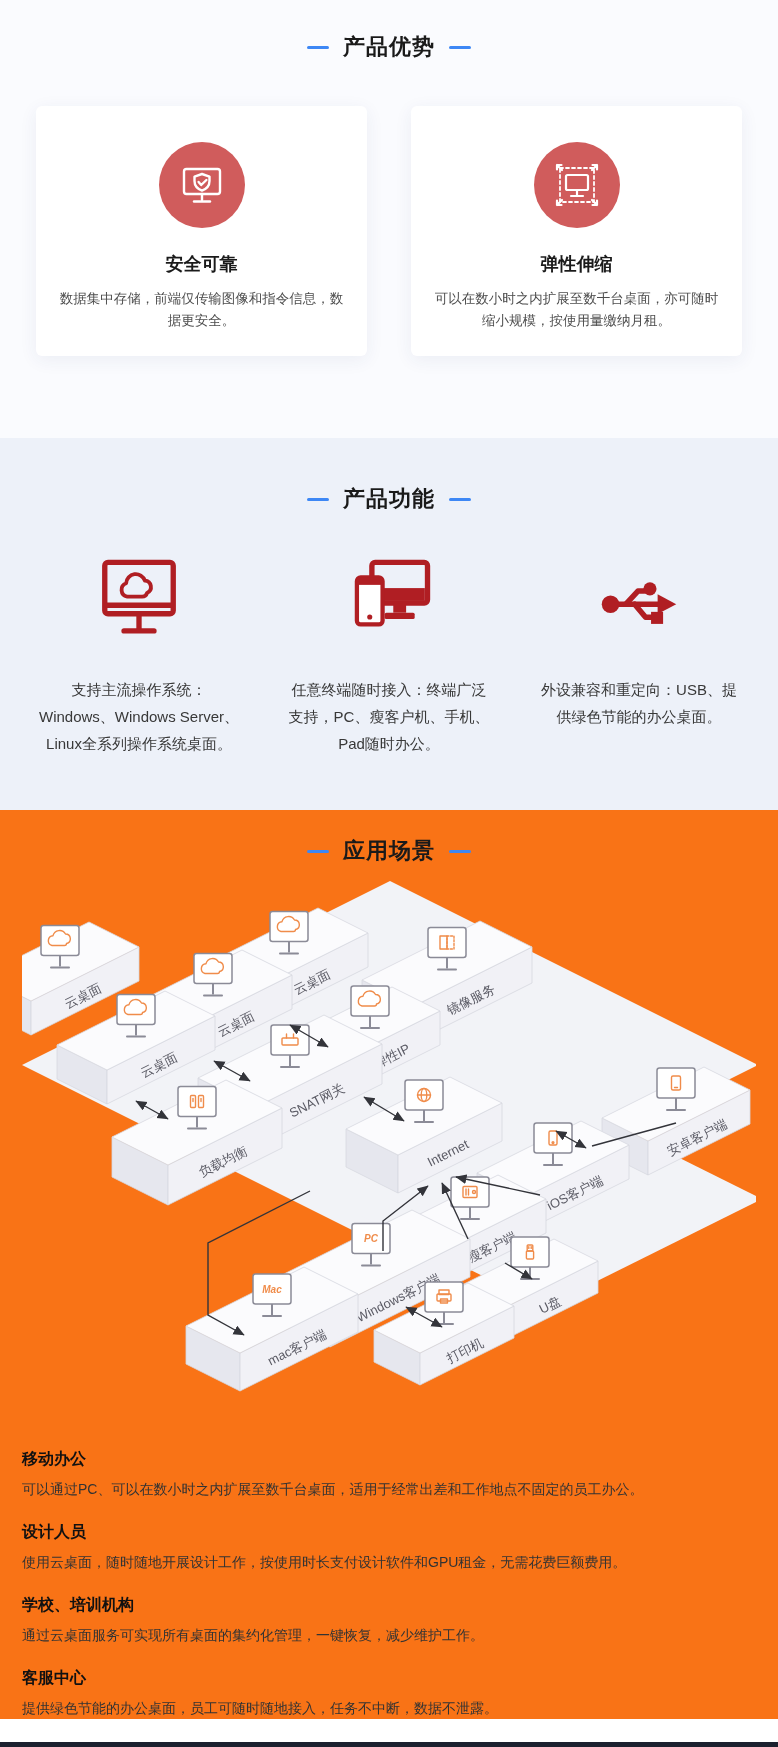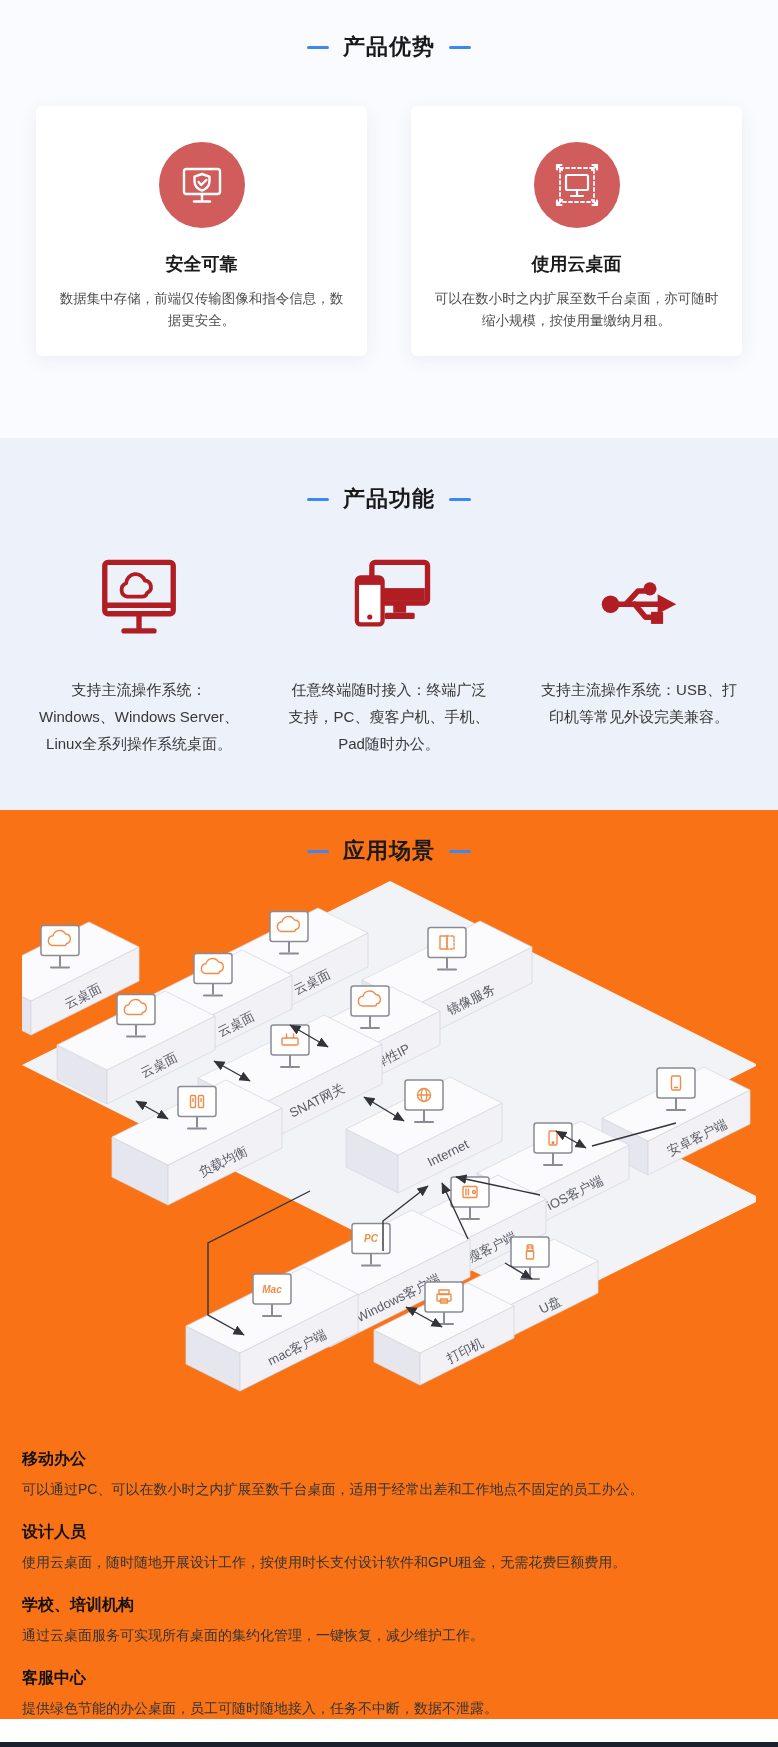--- a/index.html
+++ b/index.html
@@ -70,21 +70,21 @@
             <rect x="-17" y="-17" width="34" height="34" stroke-dasharray="3 3" stroke-width="1.8"></rect>
             <rect x="-11" y="-10" width="22" height="15" rx="1.5"></rect>
             <line x1="0" y1="5" x2="0" y2="10"></line>
             <line x1="-6" y1="11" x2="6" y2="11"></line>
             <path d="M-20,-20 l5,5 M-20,-20 l4.5,0 M-20,-20 l0,4.5"></path>
             <path d="M20,-20 l-5,5 M20,-20 l-4.5,0 M20,-20 l0,4.5"></path>
             <path d="M-20,20 l5,-5 M-20,20 l4.5,0 M-20,20 l0,-4.5"></path>
             <path d="M20,20 l-5,-5 M20,20 l-4.5,0 M20,20 l0,-4.5"></path>
           </svg>
         </div>
-        <h3>使用云桌面</h3>
+        <h3>弹性伸缩</h3>
         <p>可以在数小时之内扩展至数千台桌面，亦可随时缩小规模，按使用量缴纳月租。</p>
       </div>
 
 
     </div>
   </section>
 
   <section class="sec-feat">
     <div class="sec-title">
       <span class="dash"></span>
@@ -126,21 +126,21 @@
           <svg width="92" height="92" viewBox="0 0 84 76" fill="none" stroke="#b01e23" stroke-width="5" stroke-linecap="round" stroke-linejoin="round">
             <line x1="18" y1="40" x2="62" y2="40"></line>
             <polygon points="59,31 76,40 59,49" fill="#b01e23" stroke="none"></polygon>
             <circle cx="16" cy="40" r="8" fill="#b01e23" stroke="none"></circle>
             <path d="M30 40 L41 28 L47 28"></path>
             <circle cx="52" cy="26" r="6" fill="#b01e23" stroke="none"></circle>
             <path d="M38 40 L48 52 L53 52"></path>
             <rect x="53" y="47" width="11" height="11" fill="#b01e23" stroke="none"></rect>
           </svg>
         </div>
-        <p>支持主流操作系统：USB、打印机等常见外设完美兼容。</p>
+        <p>外设兼容和重定向：USB、提供绿色节能的办公桌面。</p>
       </div>
 
     </div>
   </section>
 
   <section class="sec-scen">
     <div class="sec-title">
       <span class="dash"></span>
       <h2>应用场景</h2>
       <span class="dash"></span>

